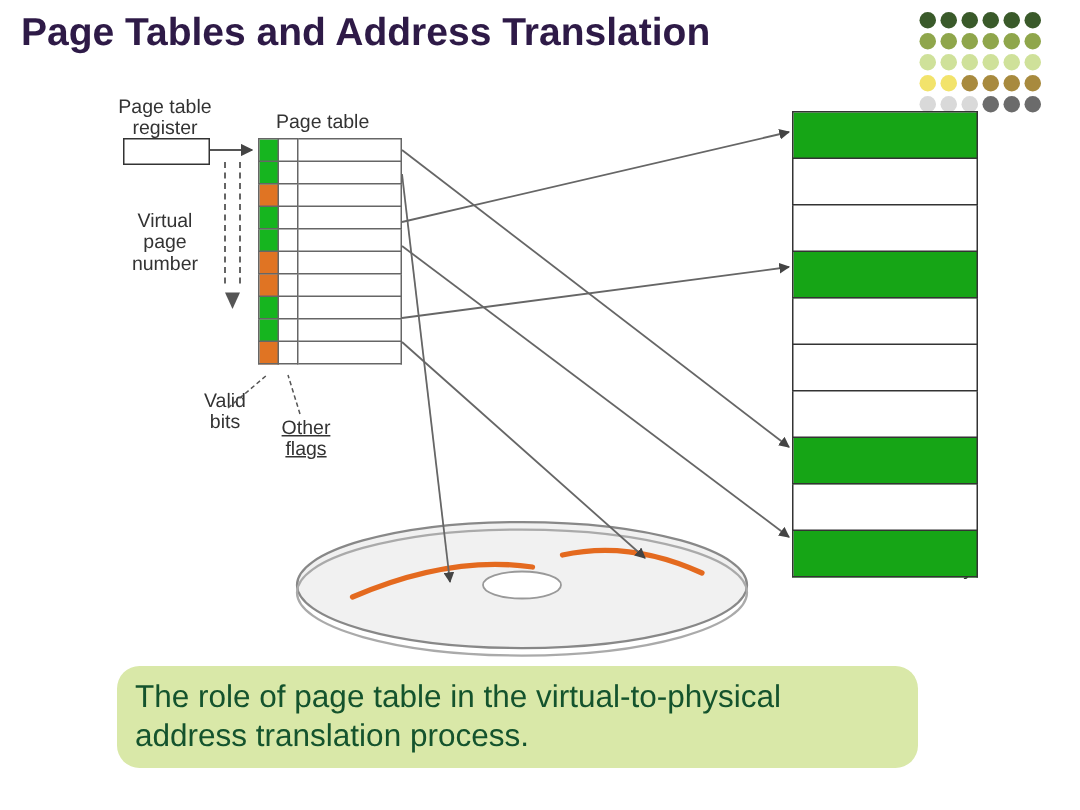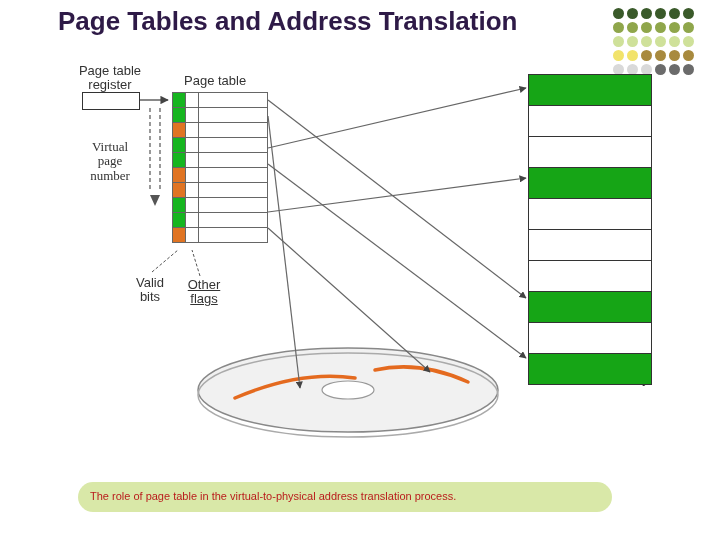--- a/index.html
+++ b/index.html
@@ -12,31 +12,30 @@
     position: relative;
     overflow: hidden;
   }
   .title {
     position: absolute;
     top: 6px;
     left: 14px;
     font-size: 26px;
     font-weight: bold;
     color: #2e1a47;
-    margin-left: 44px;
   }
   .caption {
     position: absolute;
     left: 78px;
     bottom: 28px;
     width: 510px;
     padding: 8px 12px;
     background: #d9e8a8;
-    font-size: 11px;
-    color: #b91c1c;
+    font-size: 21px;
+    color: #14532d;
     line-height: 1.25;
     border-radius: 15px;
   }
   .label {
     position: absolute;
     font-size: 13px;
     color: #333;
     text-align: center;
     line-height: 1.1;
   }
@@ -142,22 +141,22 @@
   <span class="d-gr"></span>
     <span class="d-gr"></span>
     <span class="d-gr"></span>
     <span class="d-dgr"></span>
     <span class="d-dgr"></span>
     <span class="d-dgr"></span>
 </div>
 
 <div class="label" style="top:64px; left:70px; width:80px;">Page table<br>register</div>
 <div class="label" style="top:74px; left:184px;">Page table</div>
-<div class="label" style="top:140px; left:84px; width:52px;font-family:Liberation Serif, serif;">Virtual<br>page<br>number</div>
-<div class="label" style="top:276px; left:130px; width:40px;text-align:center;">Valid<br>bits</div>
+<div class="label" style="top:140px; left:84px; width:52px;">Virtual<br>page<br>number</div>
+<div class="label" style="top:260px; left:130px; width:40px;text-align:center;">Valid<br>bits</div>
 <div class="label" style="top:278px; left:184px; width:40px;text-decoration:underline;">Other<br>flags</div>
 <div class="label" style="top:372px; left:570px;">Main memory</div>
 
 <div class="ptr"></div>
 
 <table class="pagetable">
   <tbody>
       <tr>
         <td class="c0 vb-g"></td>
         <td class="c1"></td>

